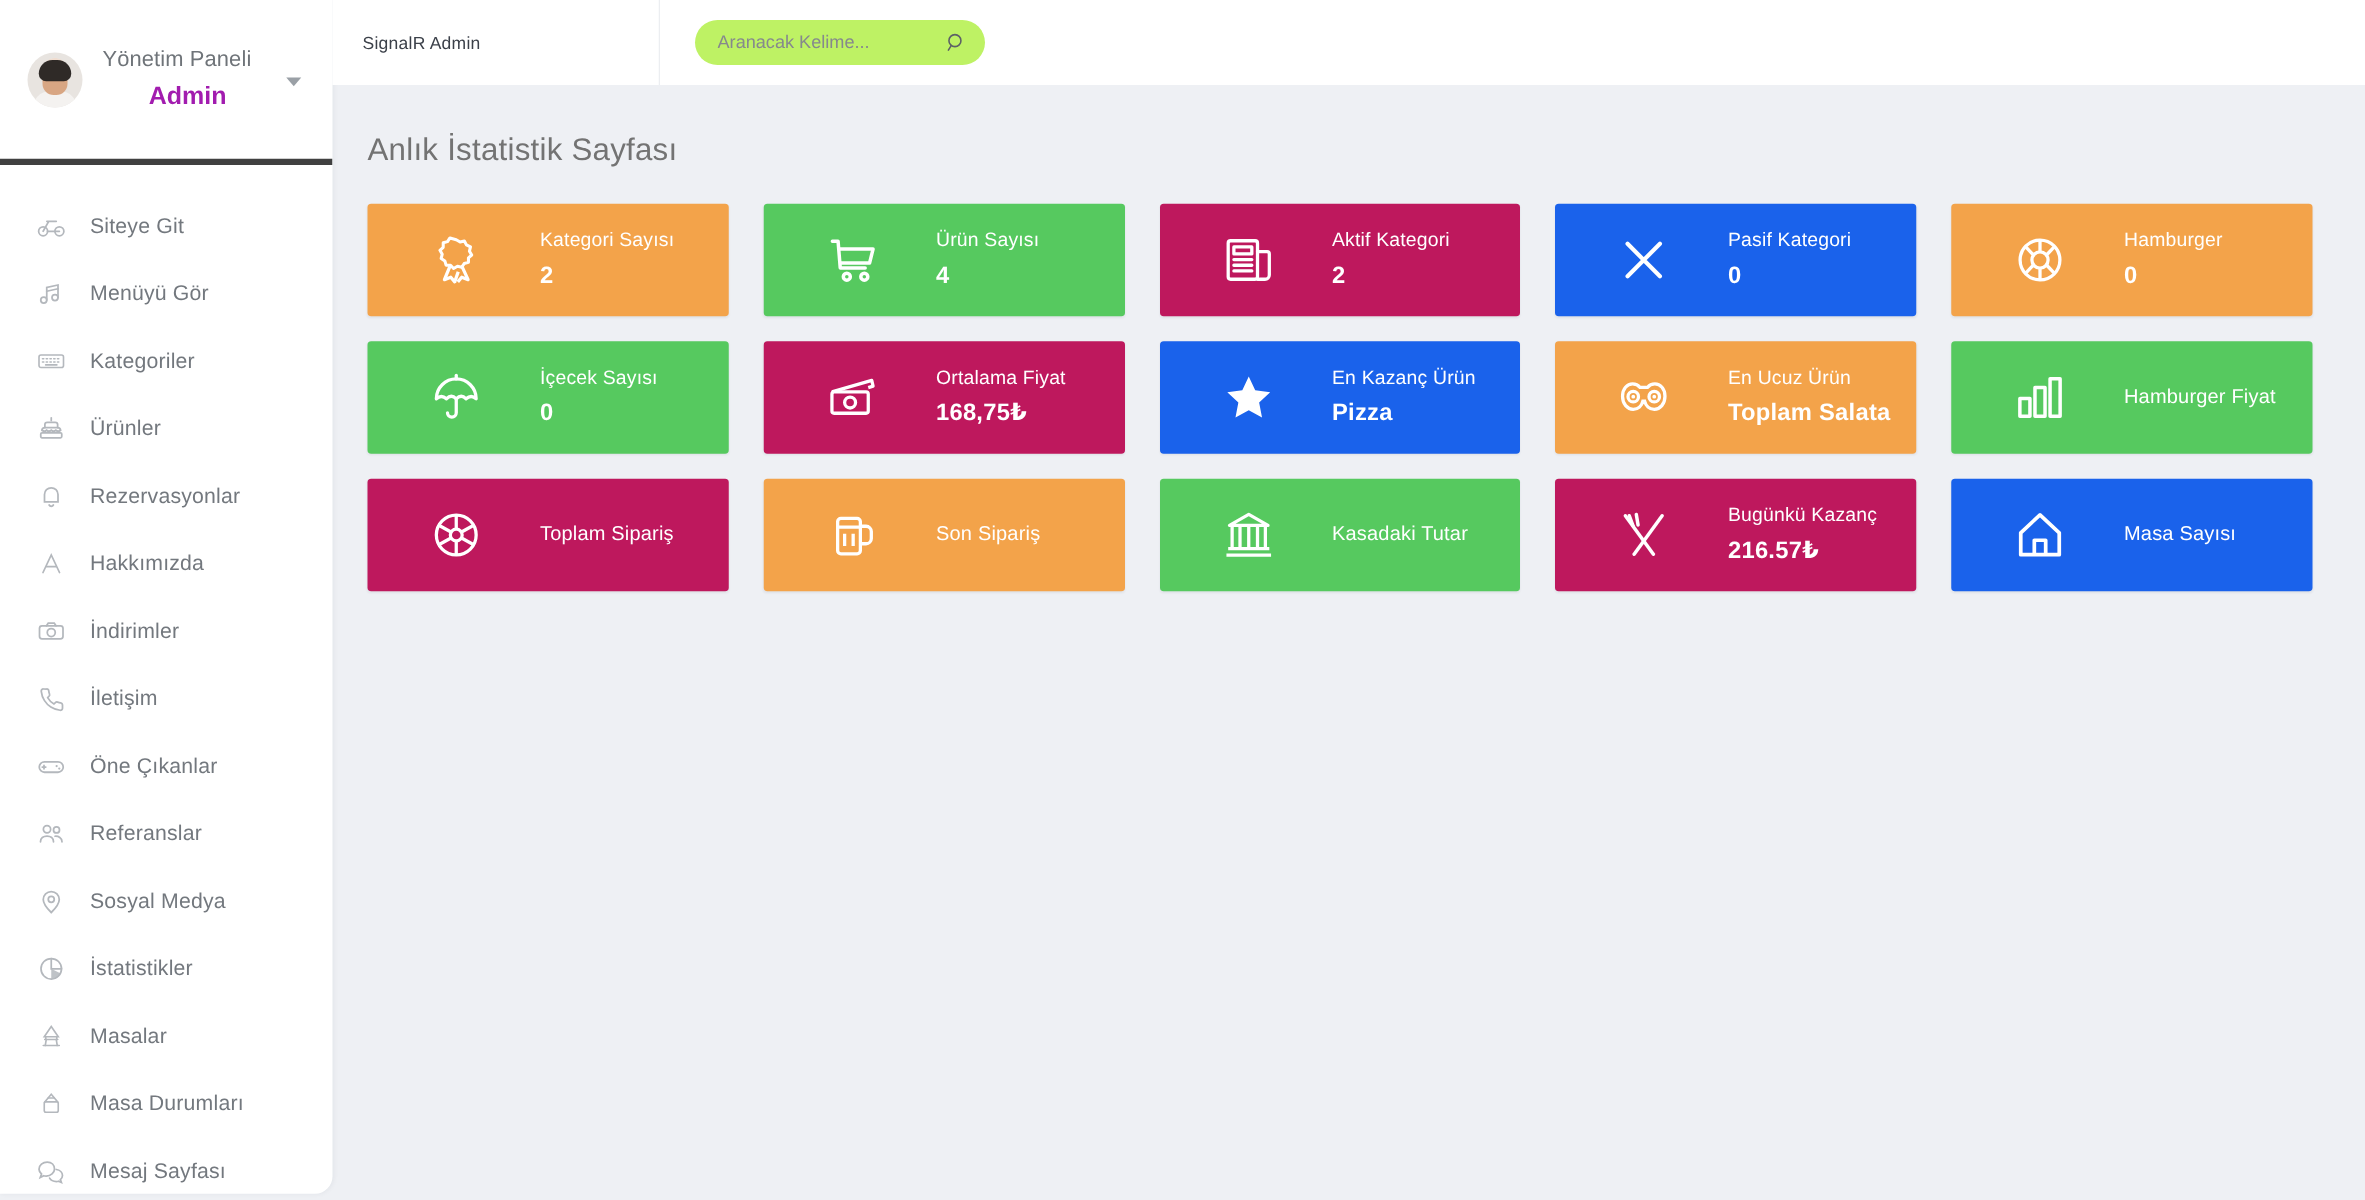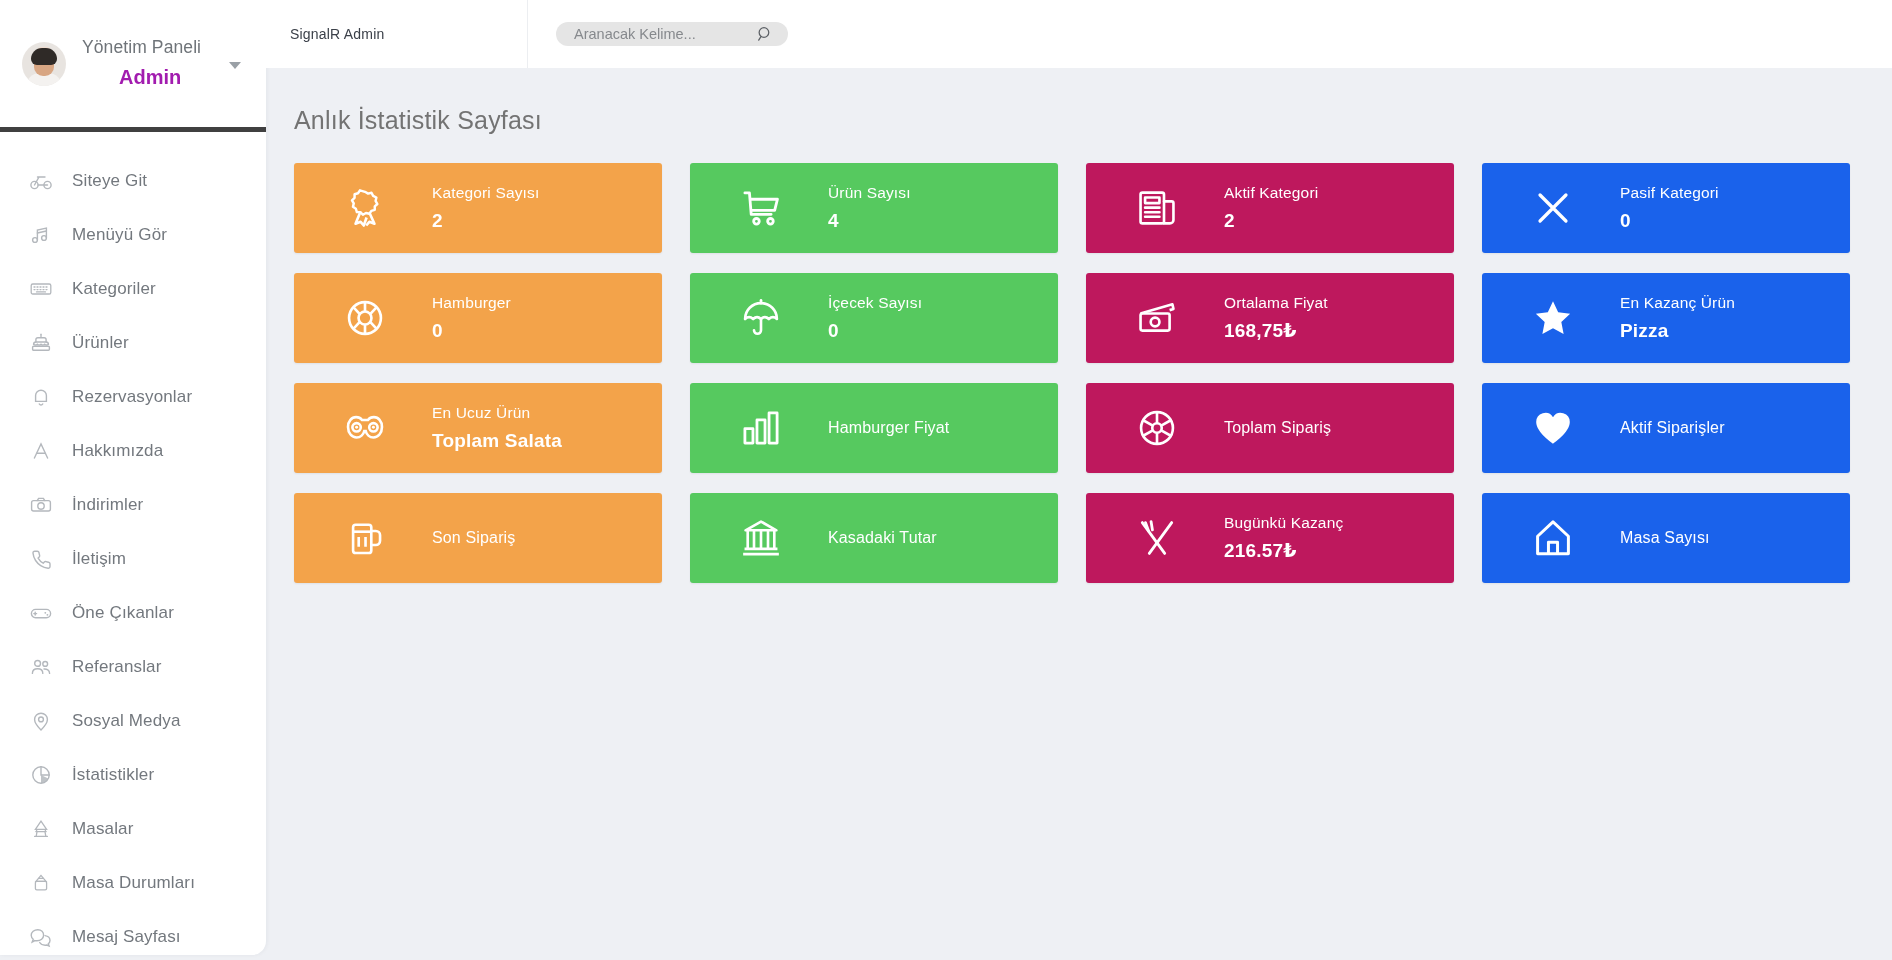--- a/index.html
+++ b/index.html
@@ -76,22 +76,22 @@
     background: #ffffff;
     display: flex; align-items: stretch;
   }
   .brand {
     width: 262px; display: flex; align-items: center; padding-left: 24px;
     border-right: 1px solid #eceef1;
     font-size: 14px; color: #3b4049; letter-spacing: .2px;
   }
   .search-wrap { display: flex; align-items: center; padding-left: 28px; }
   .search-box {
-    position: relative; width: 232px; height: 24px;
-    background: #e5e5e5; border-radius: 18px;
+    position: relative; width: 232px; height: 36px;
+    background: #bef264; border-radius: 18px;
     display: flex; align-items: center; justify-content: center;
   }
   .search-input {
     border: 0; outline: 0; background: transparent;
     font-family: inherit; font-size: 14.5px; color: #6d7277;
     padding: 0 36px 0 18px; width: 100%; height: 100%;
   }
   .search-input::placeholder { color: #86898d; }
   .search-icon {
     position: absolute; right: 14px; top: 50%; margin-top: -9px;
@@ -100,21 +100,21 @@
 
   
   #main { position: absolute; left: 266px; top: 68px; width: 1626px; height: 892px; }
   .page-title {
     font-size: 25px; color: #737373; font-weight: 400;
     padding: 38px 0 0 28px; letter-spacing: .2px;
   }
 
   .grid {
     display: grid;
-    grid-template-columns: repeat(4, 1fr);
+    grid-template-columns: repeat(5, 1fr);
     gap: 20px 28px;
     padding: 28px 42px 0 28px;
   }
   .card {
     height: 90px; border-radius: 3px;
     display: flex; align-items: center;
     padding-left: 48px;
     color: #ffffff;
     cursor: pointer;
     box-shadow: 0 1px 2px rgba(30,40,60,0.07);
@@ -489,30 +489,20 @@
             <circle cx="12" cy="12" r="9.1"></circle>
               <circle cx="12" cy="12" r="2.7"></circle>
             <path d="M12 2.9 V9.3 M12 14.7 V21.1 M3.6 7.3 L9.6 10.6 M14.4 13.4 L20.4 16.7 M20.4 7.3 L14.4 10.6 M9.6 13.4 L3.6 16.7"></path>
           </svg>
           </span>
         <div class="card-body">
           <div class="card-label">Toplam Sipariş</div>
         </div>
       </div>
 
-      <div class="card blue no-value">
-        <span class="card-icon">
-          <svg width="42" height="42" viewBox="0 0 24 24" fill="currentColor">
-            <path d="M12 21 C12 21 2.4 14.6 2.4 8.6 A5.2 5.2 0 0 1 12 5.8 A5.2 5.2 0 0 1 21.6 8.6 C21.6 14.6 12 21 12 21z"></path>
-          </svg>
-          </span>
-        <div class="card-body">
-          <div class="card-label">Aktif Siparişler</div>
-        </div>
-      </div>
 
       <div class="card orange no-value">
         <span class="card-icon">
           <svg width="42" height="42" viewBox="0 0 24 24" fill="none" stroke="currentColor" stroke-width="1.5" stroke-linejoin="round">
             <rect x="5.2" y="4.4" width="10.4" height="16.2" rx="1.5"></rect>
             <path d="M15.6 8 h2.6 a2.4 2.4 0 0 1 2.4 2.4 v3.2 a2.4 2.4 0 0 1-2.4 2.4 h-2.6"></path>
             <path d="M5.2 8.4 h10.4"></path>
             <path d="M8.4 11.4 v5.6 M12.3 11.4 v5.6"></path>
           </svg>
           </span>

